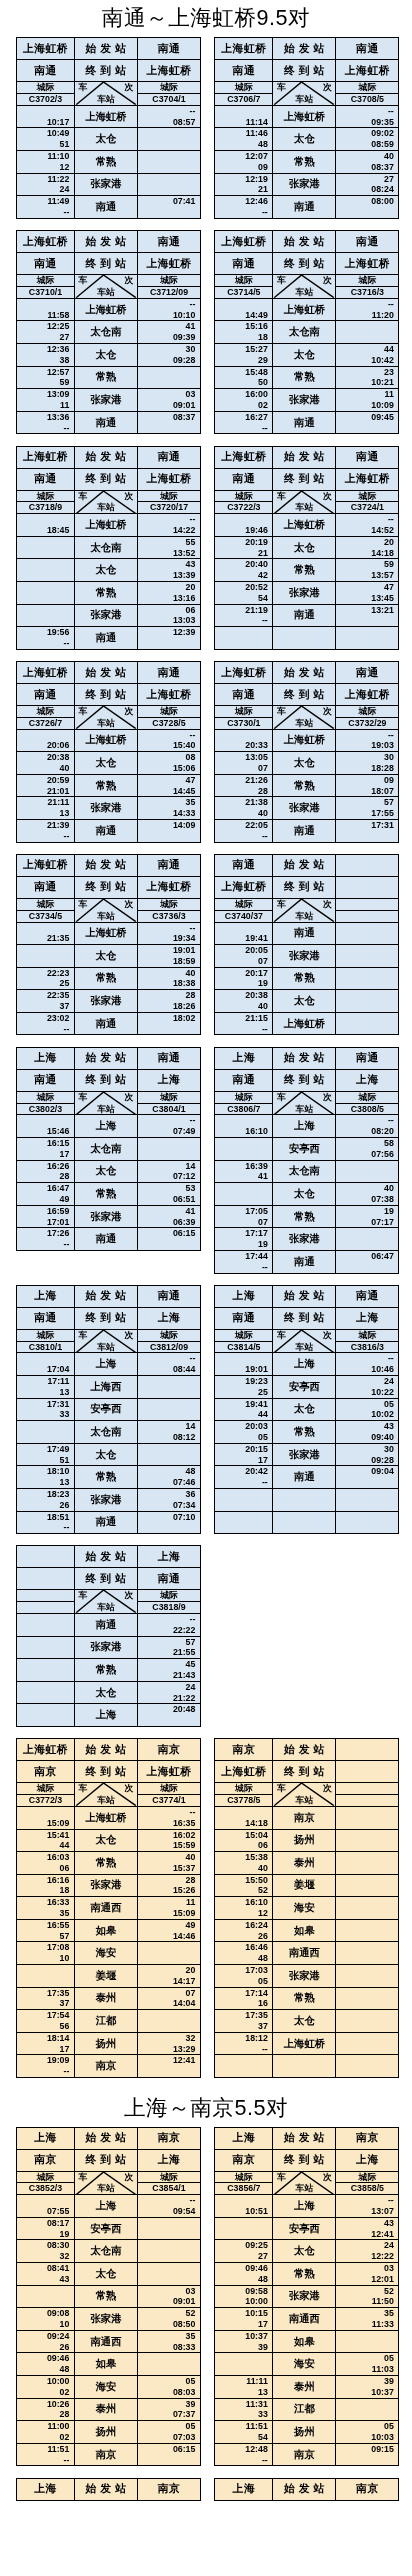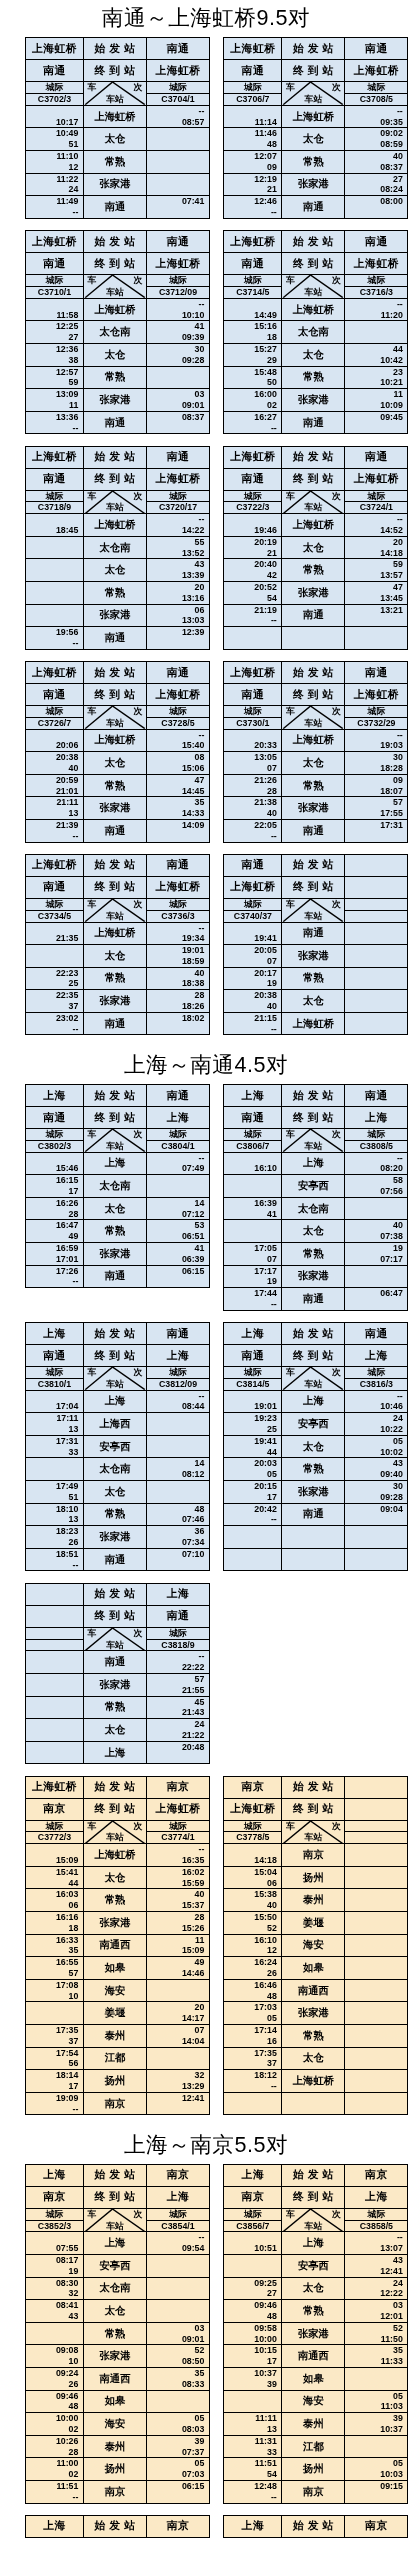--- a/index.html
+++ b/index.html
@@ -14,21 +14,21 @@
     text-align:center;
     font-size:21.6px;
     font-weight:400;
     letter-spacing:0.5px;
     padding:5.2px 0 6.2px 0;
     line-height:1.2;
   }
   .pair-row{
     display:flex;
     gap:13.4px;
-    padding:0 25px;
+    padding:0 16px;
     margin-bottom:11.3px;
     align-items:flex-start;
   }
   table.tt{
     border-collapse:collapse;
     table-layout:fixed;
     width:183px;
     border:1.5px solid #000;
     flex:0 0 auto;
   }
@@ -1010,21 +1010,20 @@
             </td>
             <td class="stn c2">上海虹桥</td>
             <td class="time c3">
               <div class="t-top"></div>
               <div class="t-bot"></div>
             </td>
           </tr>
         </tbody>
       </table>
     </div>
-    <div class="section-title">上海～南通4.5对</div>
     <div class="pair-row">
       <table class="tt blue">
         <tbody>
           <tr>
             <td class="hdr c1">上海</td>
             <td class="hdr c2">始 发 站</td>
             <td class="hdr c3">南通</td>
           </tr>
           <tr>
             <td class="hdr c1">南通</td>

